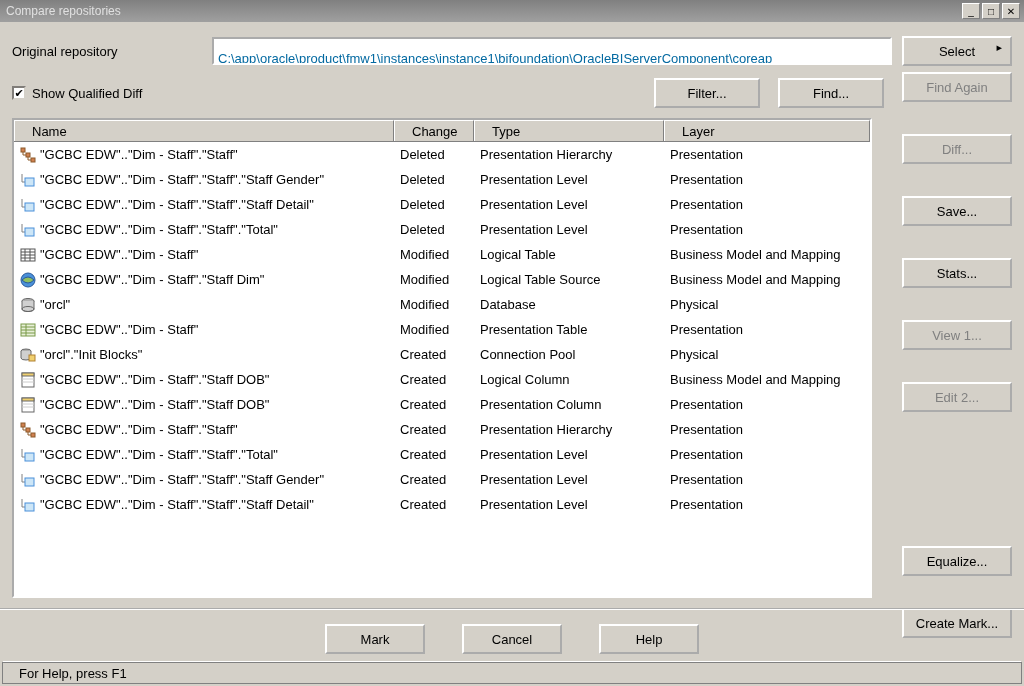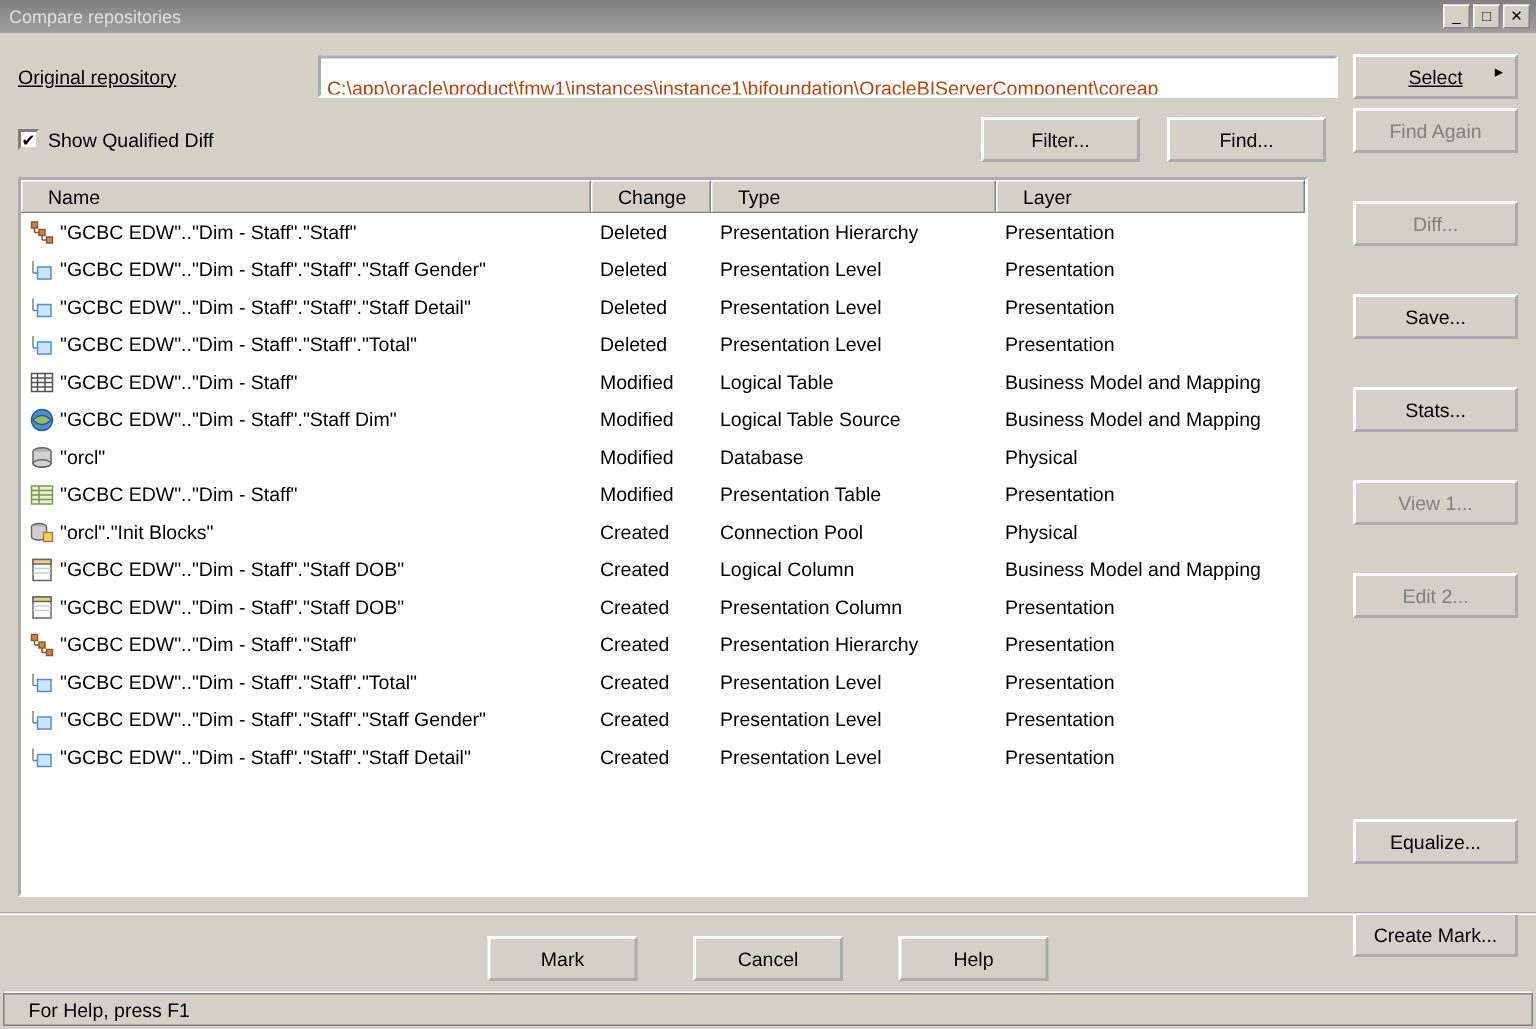--- a/index.html
+++ b/index.html
@@ -37,31 +37,30 @@
   }
   .content {
     position: relative;
     padding: 14px 12px 0 12px;
   }
   .row-top {
     display:flex;
     align-items:center;
     gap: 10px;
     margin-bottom: 12px;
-    text-decoration: underline;
   }
   .label-orig { width: 190px; font-size:13px; color:#000; }
   .path-input {
     flex:1;
     height:24px;
     border:2px inset #fff;
     background:#fff;
     padding:12px 4px;
     font-size:13px;
-    color:#c2410c;
+    color:#0369a1;
     white-space:nowrap;
     overflow:hidden;
   }
   .right-col {
     position:absolute;
     top:50px;
     right:12px;
     width:110px;
     display:flex;
     flex-direction:column;

